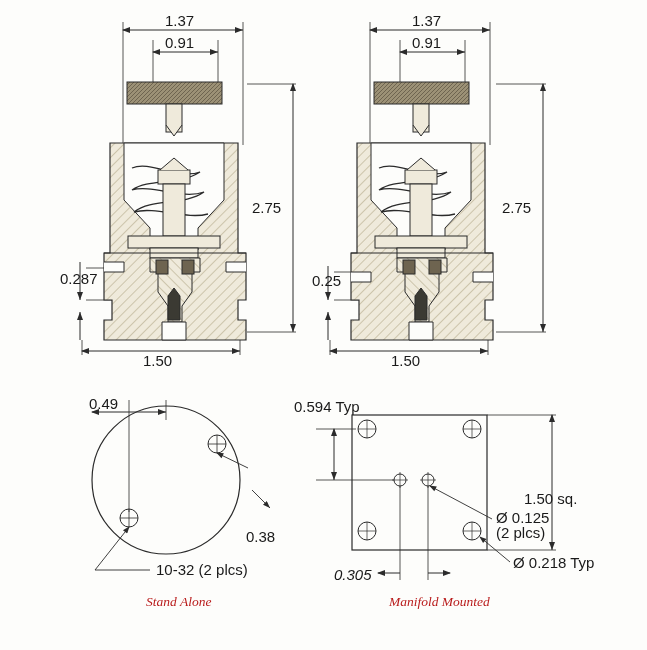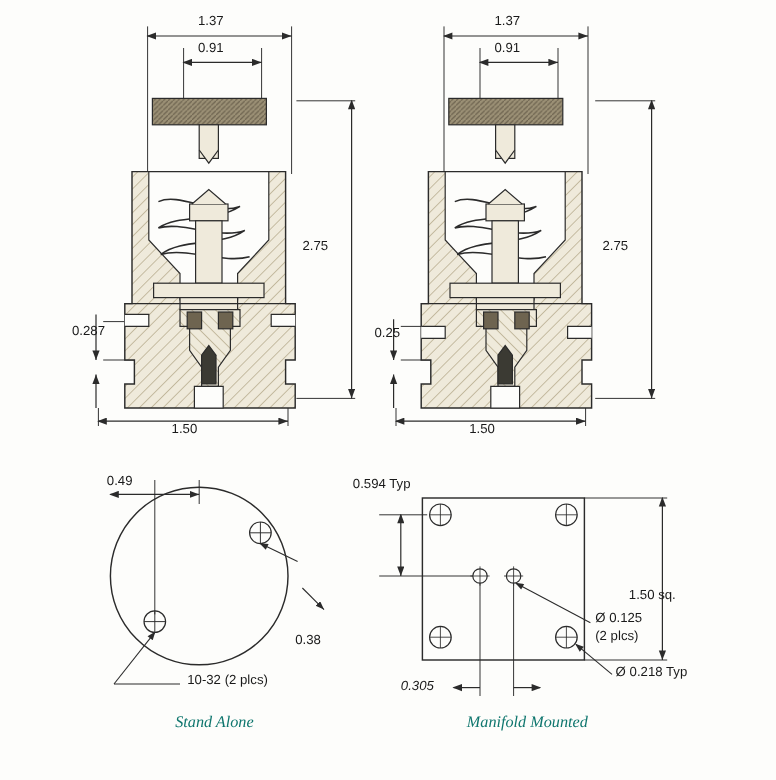--- a/index.html
+++ b/index.html
@@ -8,31 +8,31 @@
     background:#fdfdfb;
     font-family:"Liberation Sans", sans-serif;
     color:#1a1a1a;
     overflow:hidden;
     position:relative;
   }
   #sheet{position:absolute;left:0;top:0;width:647px;height:650px;}
   svg{display:block;}
   .lbl{
     position:absolute;
-    font-size:11px;
+    font-size:15px;
     white-space:nowrap;
     color:#1a1a1a;
     font-family:"Liberation Sans", sans-serif;
     text-align:center;
   }
   .cap{
     position:absolute;
     font-size:13.5px;
     white-space:nowrap;
-    color:#0f766e;
+    color:#b91c1c;
     font-family:"Liberation Serif", serif;
     font-style:italic;
   }
 </style>
 </head>
 <body>
 
 <div id="sheet">
 
 <svg width="647" height="650" viewBox="0 0 647 650">

